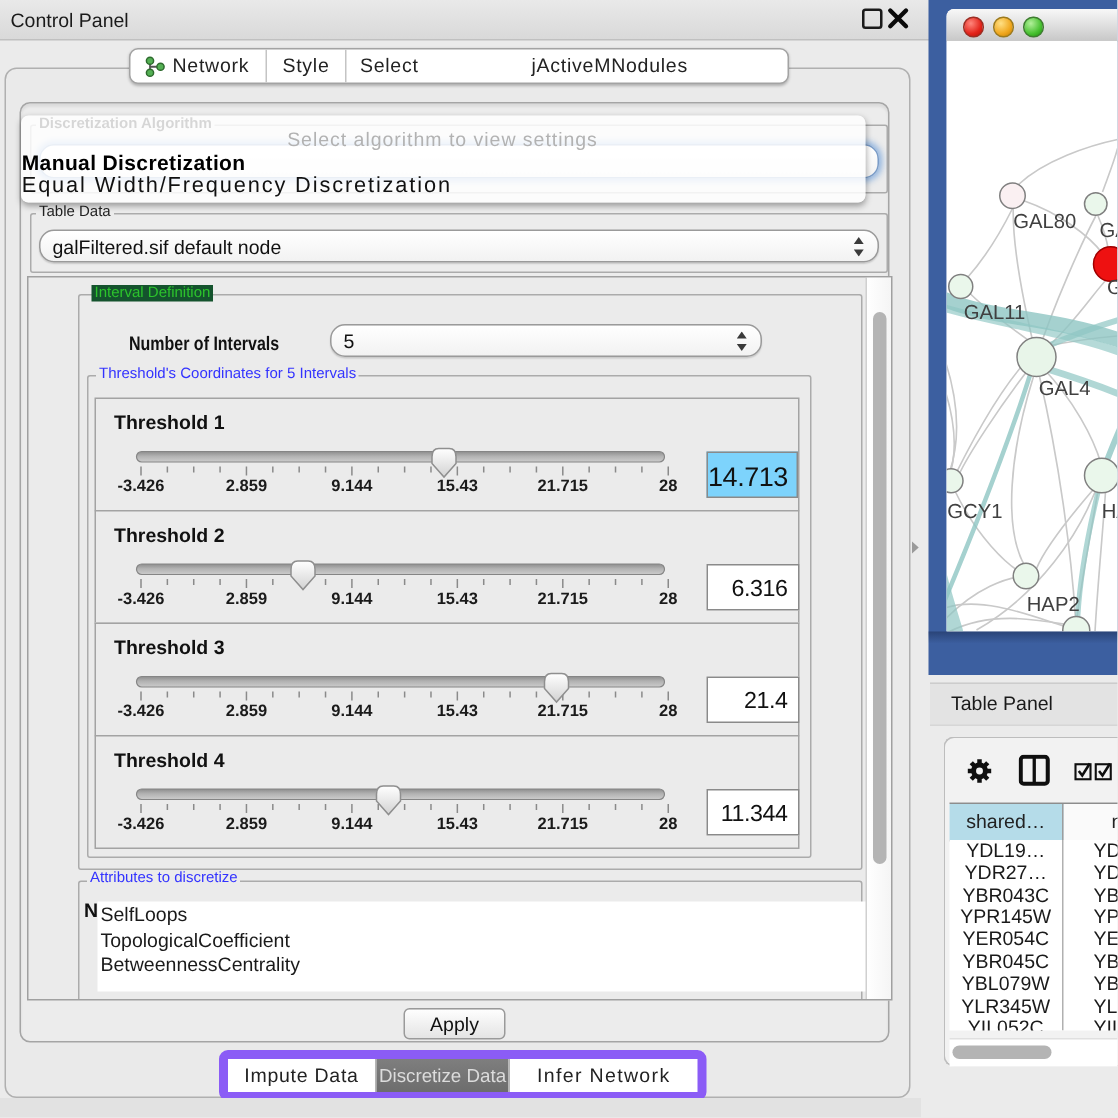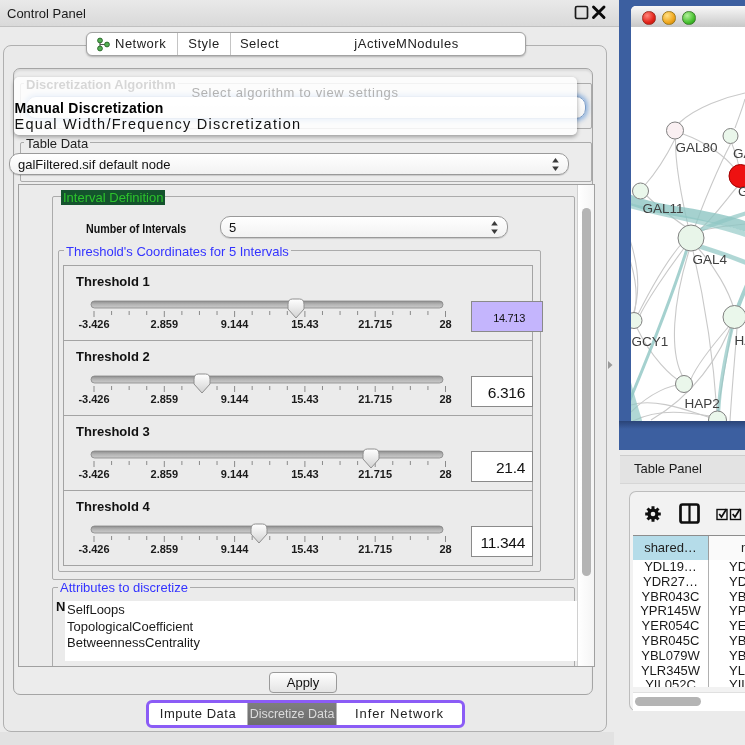--- a/index.html
+++ b/index.html
@@ -3,21 +3,21 @@
 <meta charset="utf-8">
 <style>
   html,body{margin:0;padding:0;}
   body{width:745px;height:745px;position:relative;overflow:hidden;
        font-family:"Liberation Sans", sans-serif;background:#ebebeb;}
   .abs{position:absolute;}
   .combo{position:absolute;background:linear-gradient(#ffffff,#f2f2f2);
          border:1px solid #9a9a9a;border-radius:10px;
          box-shadow:0 1px 1px rgba(0,0,0,0.15);}
   .combo .ctext{position:absolute;left:8px;top:3px;font-size:13px;color:#111;}
-  .gtitle{position:absolute;font-size:13px;background:#ececec;padding:0 2px;}
+  .gtitle{position:absolute;font-size:10px;background:#ececec;padding:0 2px;}
   .grp{position:absolute;border:1px solid #ababab;border-radius:2px;}
 </style>
 </head>
 <body>
 
 <div class="abs" style="left:0;top:0;width:620px;height:26px;
      background:linear-gradient(#e9e9e9,#d9d9d9);border-bottom:1px solid #c0c0c0;"></div>
 <div class="abs" style="left:7px;top:6px;font-size:13px;color:#1a1a1a;">Control Panel</div>
 
 <svg class="abs" style="left:573px;top:4px;" width="36" height="17" viewBox="0 0 36 17">
@@ -32,21 +32,21 @@
      border:1px solid #a5a5a5;border-radius:7px;box-shadow:inset 0 2px 2px rgba(0,0,0,0.08);"></div>
 
 <div class="grp" style="left:20px;top:83px;width:570px;height:44px;"></div>
 <div class="gtitle" style="left:24px;top:77px;font-weight:bold;color:#000;">Discretization Algorithm</div>
 <div class="combo" style="left:26px;top:96px;width:558px;height:21px;
      box-shadow:0 0 4px 2px rgba(86,143,214,0.62);border-color:#7a9cc8;">
 </div>
 
 <div class="grp" style="left:20px;top:142px;width:570px;height:38px;"></div>
 <div class="gtitle" style="left:24px;top:136px;color:#222;">Table Data</div>
-<div class="combo" style="left:9px;top:153px;width:558px;height:20px;">
+<div class="combo" style="left:26px;top:153px;width:558px;height:20px;">
   <div class="ctext">galFiltered.sif default node</div>
   <svg style="position:absolute;right:9px;top:3.5px;" width="7" height="13" viewBox="0 0 7 13">
     <path d="M3.5 0 L6.8 4.6 L0.2 4.6 Z" fill="#3a3a3a"></path>
       <path d="M3.5 13 L6.8 8.4 L0.2 8.4 Z" fill="#3a3a3a"></path>
   </svg>
 </div>
 
 <div class="abs" style="left:18px;top:184px;width:575px;height:481px;border:1px solid #a0a0a0;
      background:#ebebeb;overflow:hidden;">
 
@@ -102,22 +102,22 @@
         <path d="M363.93 45 V49" stroke="#8a8a8a" stroke-width="1"></path>
         <path d="M381.50 45 V51" stroke="#8a8a8a" stroke-width="1"></path>
     <text x="30.00" y="61.5" font-size="11" font-weight="bold" fill="#1a1a1a" text-anchor="middle" font-family="Liberation Sans">-3.426</text>
         <text x="100.30" y="61.5" font-size="11" font-weight="bold" fill="#1a1a1a" text-anchor="middle" font-family="Liberation Sans">2.859</text>
         <text x="170.60" y="61.5" font-size="11" font-weight="bold" fill="#1a1a1a" text-anchor="middle" font-family="Liberation Sans">9.144</text>
         <text x="240.90" y="61.5" font-size="11" font-weight="bold" fill="#1a1a1a" text-anchor="middle" font-family="Liberation Sans">15.43</text>
         <text x="311.20" y="61.5" font-size="11" font-weight="bold" fill="#1a1a1a" text-anchor="middle" font-family="Liberation Sans">21.715</text>
         <text x="381.50" y="61.5" font-size="11" font-weight="bold" fill="#1a1a1a" text-anchor="middle" font-family="Liberation Sans">28</text>
     <path d="M224 43 L224 38.5 Q224 33 228.5 33 L235.5 33 Q240 33 240 38.5 L240 43 L232 52 Z" fill="url(#thg)" stroke="#8f8f8f" stroke-width="1"></path>
   </svg>
-  <div style="position:absolute;left:407px;top:35px;width:53px;height:29px;background:#c4b5fd;border:1px solid #8a8a8a;
-       font-size:11px;color:#111;text-align:right;line-height:32px;padding-right:17px;letter-spacing:-0.3px;">14.713</div>
+  <div style="position:absolute;left:407px;top:35px;width:53px;height:29px;background:#7dd3fc;border:1px solid #8a8a8a;
+       font-size:18px;color:#111;text-align:right;line-height:32px;padding-right:6px;letter-spacing:-0.3px;">14.713</div>
 </div>
 <div class="abs" style="left:44px;top:155px;width:468px;height:74px;border:1px solid #a3a3a3;background:#ebebeb;">
   <div style="position:absolute;left:12px;top:8px;font-size:13px;font-weight:bold;color:#111;">Threshold 2</div>
   <svg style="position:absolute;left:0;top:0;" width="468" height="74" viewBox="0 0 468 74">
     <defs>
           <linearGradient id="tg1" x1="0" y1="0" x2="0" y2="1">
       <stop offset="0" stop-color="#8d8d8d"></stop>
             <stop offset="0.45" stop-color="#b2b2b2"></stop>
             <stop offset="1" stop-color="#cccccc"></stop>
     </linearGradient>
@@ -265,21 +265,21 @@
   <div class="abs" style="left:558px;top:0;width:17px;height:481px;
        background:linear-gradient(to right,#ffffff,#f4f4f4);border-left:1px solid #d0d0d0;"></div>
   <div class="abs" style="left:562.5px;top:23px;width:9.5px;height:368px;background:#b4b4b4;border-radius:5px;"></div>
 </div>
 
 <div class="abs" style="left:269px;top:672px;width:66px;height:19px;border:1px solid #9a9a9a;
      border-radius:4px;background:linear-gradient(#fefefe,#e4e4e4);text-align:center;
      font-size:13px;color:#111;line-height:19px;">Apply</div>
 
 <div class="abs" style="left:146px;top:700px;width:313px;height:22px;background:#ffffff;
-     border:3px solid #8b5cf6;border-radius:6px;overflow:hidden;display:flex;letter-spacing:0.5px;">
+     border:6px solid #8b5cf6;border-radius:6px;overflow:hidden;display:flex;letter-spacing:0.5px;">
   <div style="width:98px;text-align:center;font-size:13px;color:#222;line-height:22px;border-right:1px solid #b5b5b5;white-space:nowrap;">Impute Data</div>
   <div style="width:88px;text-align:center;font-size:12.5px;color:#dcdcdc;line-height:22px;white-space:nowrap;letter-spacing:0;
        background:linear-gradient(#7e7e7e,#6d6d6d);">Discretize Data</div>
   <div style="flex:1;text-align:center;font-size:13px;color:#222;line-height:22px;border-left:1px solid #b5b5b5;white-space:nowrap;letter-spacing:0.9px;">Infer Network</div>
 </div>
 <div class="abs" style="left:0;top:732px;width:614px;height:13px;background:#e2e2e2;"></div>
 
 <div class="abs" style="left:86px;top:32px;width:438px;height:22px;background:#ffffff;
      border:1px solid #a3a3a3;border-radius:6px;overflow:hidden;display:flex;box-shadow:0 1px 2px rgba(0,0,0,0.25);letter-spacing:0.5px;">
   <div style="width:90px;font-size:13px;color:#222;line-height:22px;border-right:1px solid #c4c4c4;">

